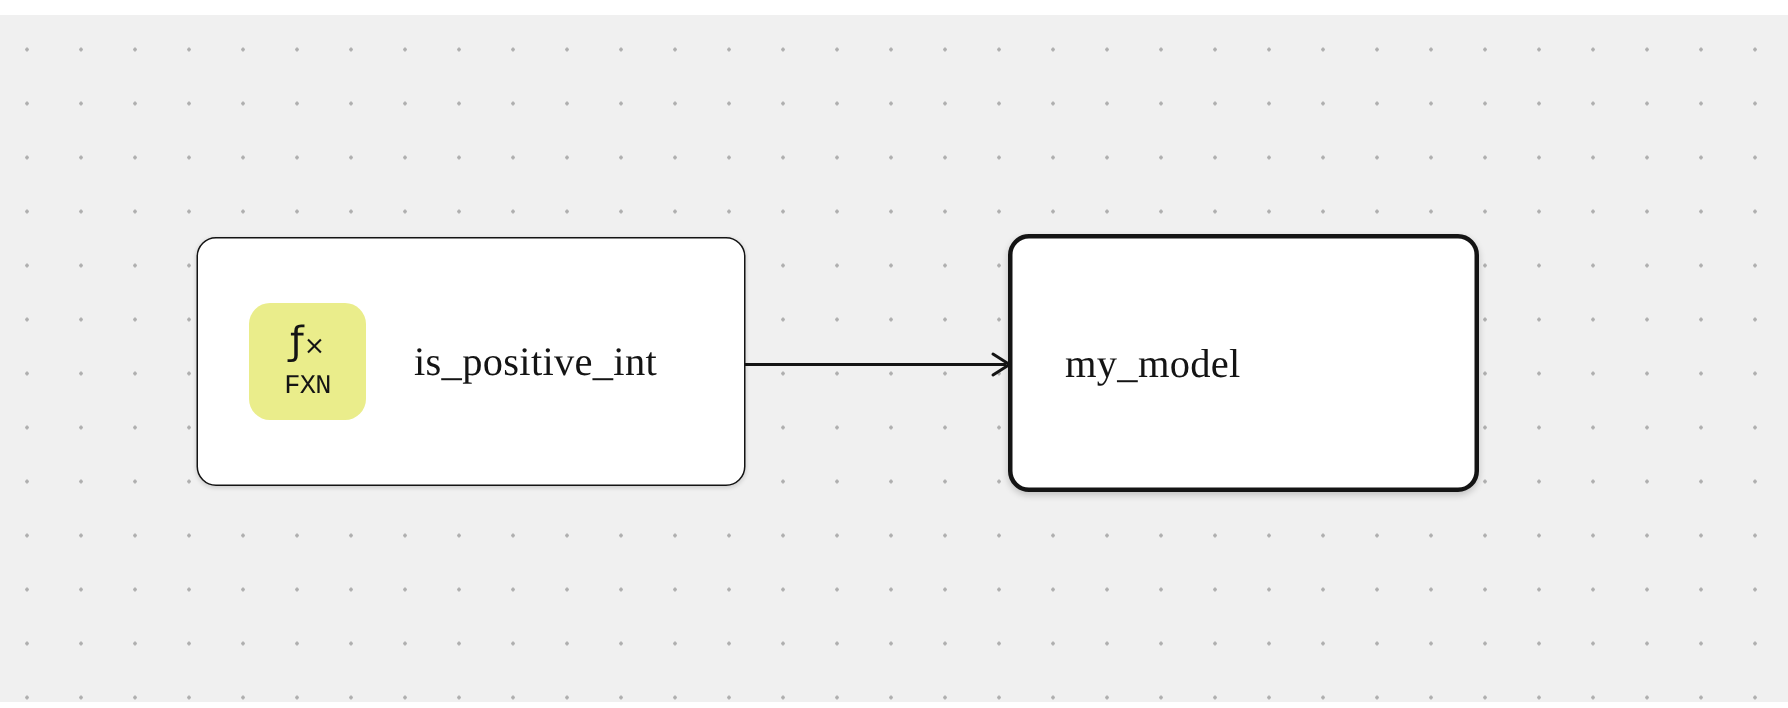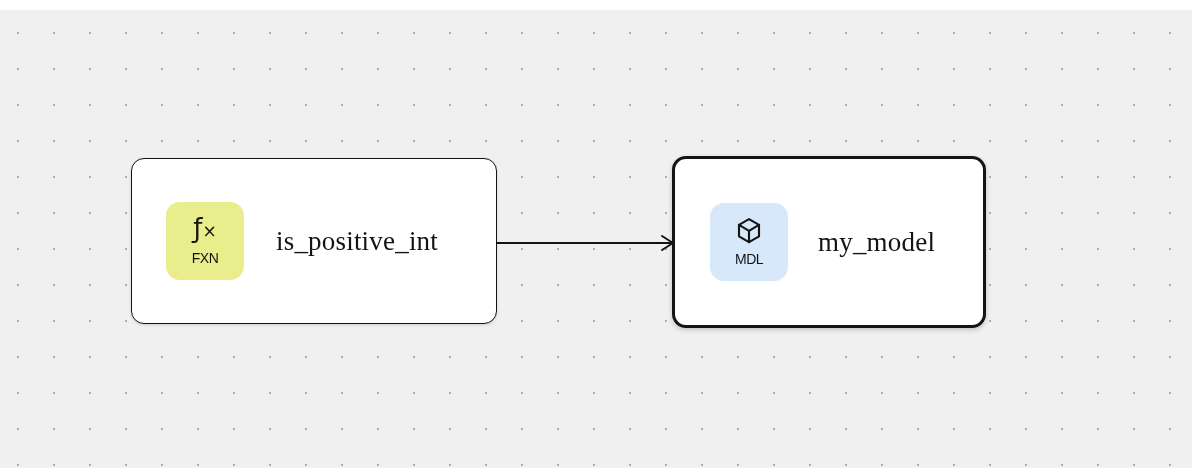--- a/index.html
+++ b/index.html
@@ -70,22 +70,22 @@
   .badge.mdl { background: var(--mdl-badge-bg, #D7E8FA); }
   .badge .glyph {
     font-size: 26px;
     line-height: 28px;
     font-family: "DejaVu Sans", sans-serif;
   }
   .badge .glyph .sub {
     font-size: 17px;
   }
   .badge .label {
-    font-family: Liberation Sans, sans-serif;
-    font-size: 14px;
+    font-family: Liberation Mono, monospace;
+    font-size: 18px;
     line-height: 20px;
     letter-spacing: -0.5px;
   }
   .badge .cube svg { display: block; }
   .node-title {
     font-size: 27px;
     color: var(--text, #141414);
     letter-spacing: 0.2px;
     white-space: nowrap;
     font-family: Liberation Serif, serif;
@@ -113,25 +113,16 @@
 
   <div class="node function-node">
     <div class="badge fxn">
       <div class="glyph"><span>ƒ</span><span class="sub">×</span></div>
       <div class="label">FXN</div>
     </div>
     <div class="node-title">is_positive_int</div>
   </div>
 
   <div class="node model-node">
-    <div class="badge mdl">
-      <div class="cube">
-        <svg width="30" height="30" viewBox="0 0 24 24" fill="none" stroke="#141414" stroke-width="1.7" stroke-linecap="round" stroke-linejoin="round">
-          <path d="M12 2.5l8 4.6v9.2l-8 4.6-8-4.6V7.1z"></path>
-          <path d="M12 11.9L4 7.1M12 11.9l8-4.8M12 11.9v9"></path>
-        </svg>
-      </div>
-      <div class="label">MDL</div>
-    </div>
     <div class="node-title">my_model</div>
   </div>
 
 </div>
 
 </body></html>

